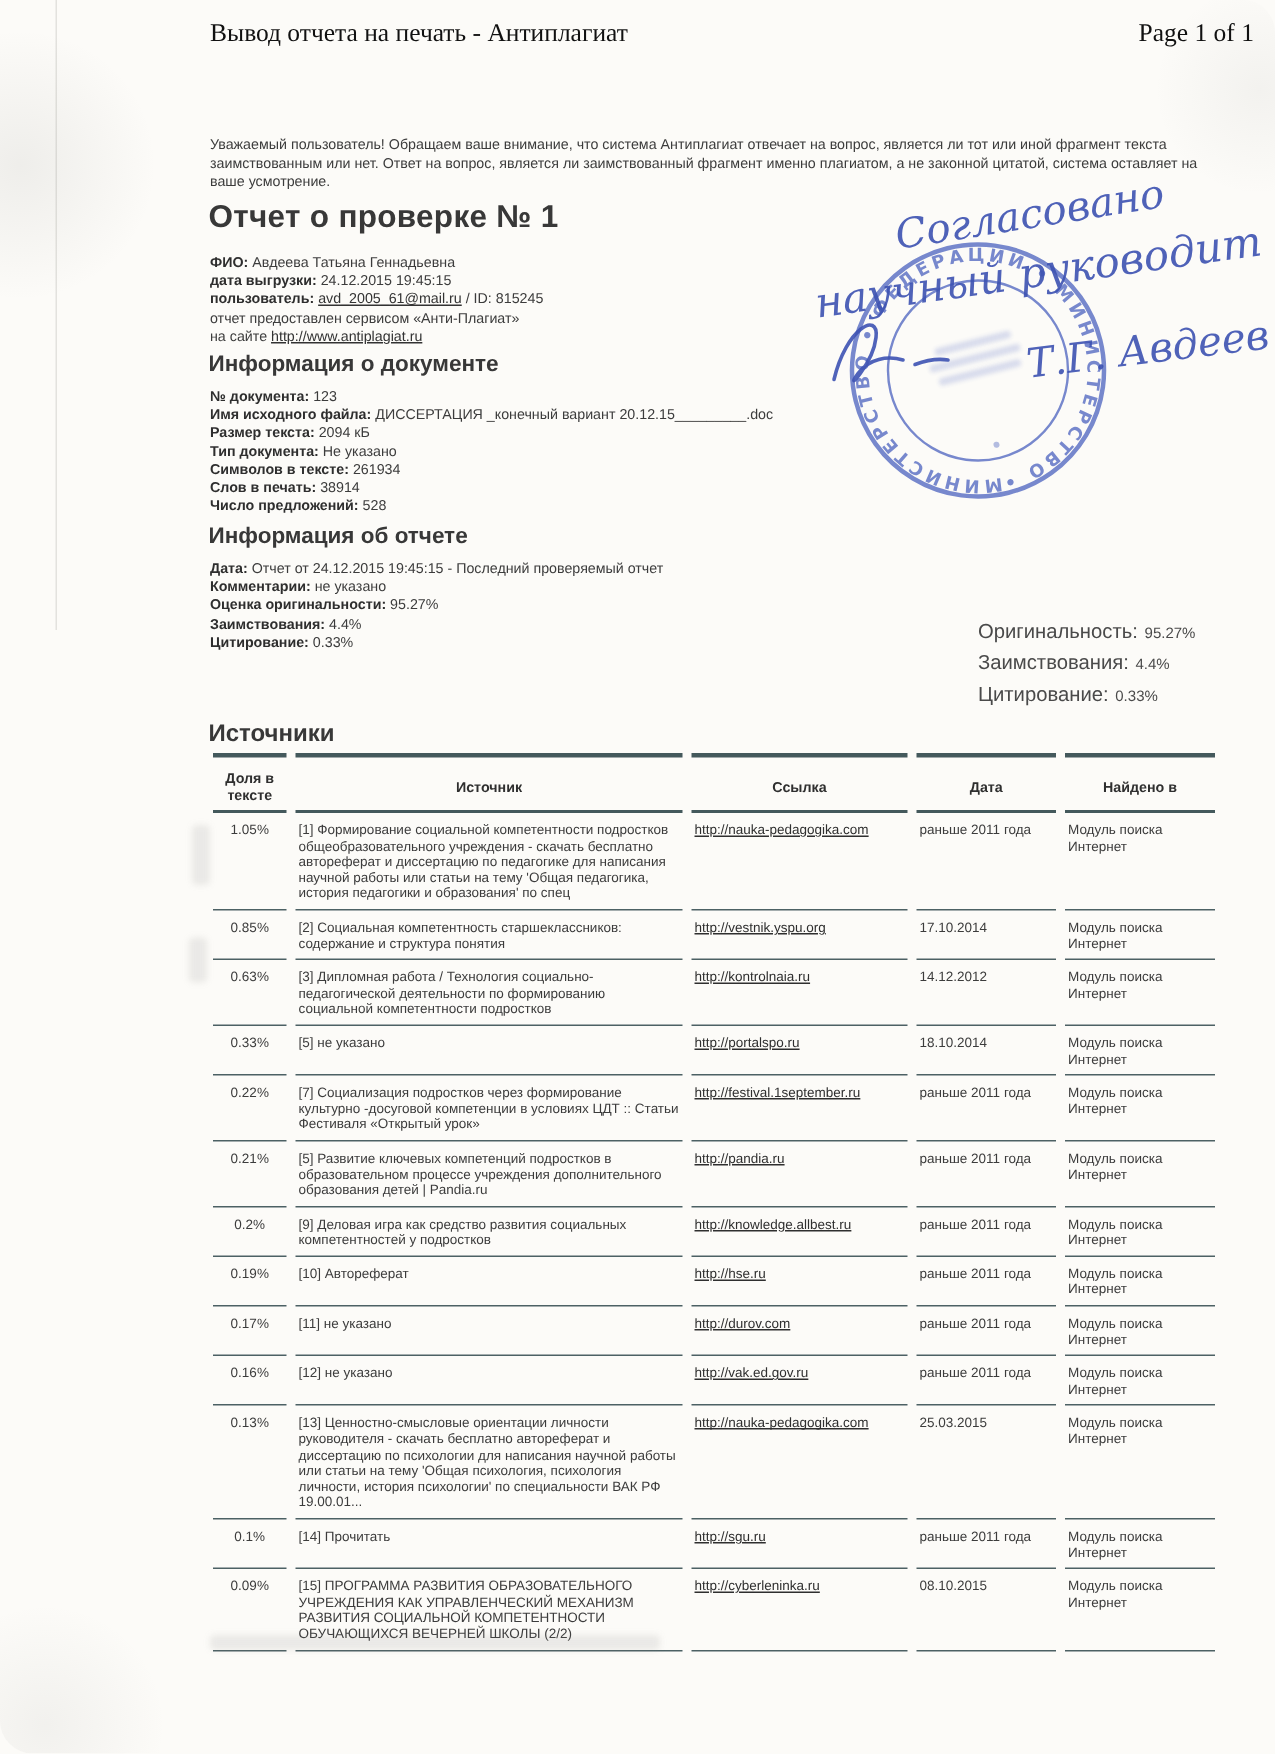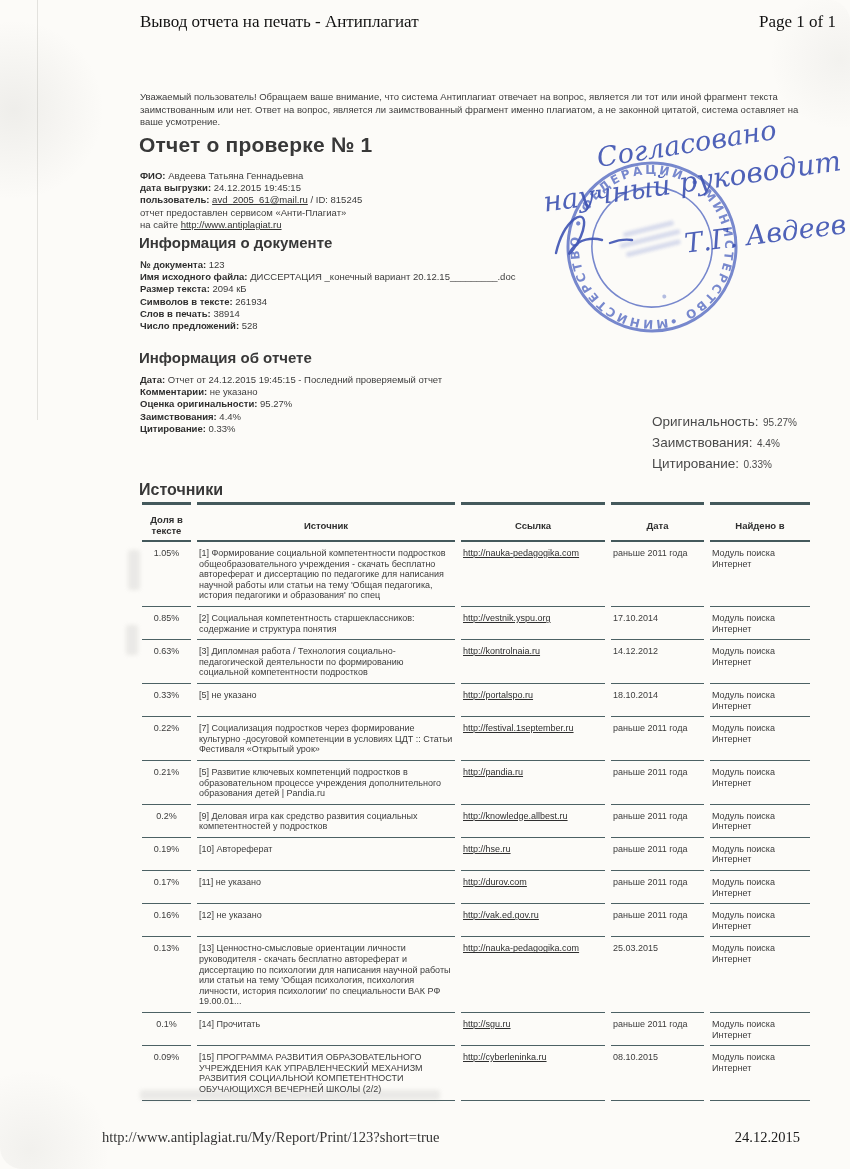--- a/index.html
+++ b/index.html
@@ -73,20 +73,21 @@
       <div><b>пользователь: </b><span class="lnk">avd_2005_61@mail.ru</span> / ID: 815245</div>
       <div>отчет предоставлен сервисом «Анти-Плагиат»</div>
       <div>на сайте <span class="lnk">http://www.antiplagiat.ru</span></div>
     </div>
 
   <div class="h2" style="top:234px;left:139px;">Информация о документе</div>
   <div class="fieldblock" style="top:259px;" id="doc-info">
       <div><b>№ документа: </b>123</div>
       <div><b>Имя исходного файла: </b>ДИССЕРТАЦИЯ _конечный вариант 20.12.15_________.doc</div>
       <div><b>Размер текста: </b>2094 кБ</div>
+      <div><b>Тип документа: </b>Не указано</div>
       <div><b>Символов в тексте: </b>261934</div>
       <div><b>Слов в печать: </b>38914</div>
       <div><b>Число предложений: </b>528</div>
     </div>
 
   <div class="h2" style="top:349px;left:139px;">Информация об отчете</div>
   <div class="fieldblock" style="top:374px;" id="report-info">
       <div><b>Дата: </b>Отчет от 24.12.2015 19:45:15 - Последний проверяемый отчет</div>
       <div><b>Комментарии: </b>не указано</div>
       <div><b>Оценка оригинальности: </b>95.27%</div>
@@ -235,17 +236,13 @@
   <div class="hand hw2">научный руководит</div>
   <div class="hand hw3">Т.Г. Авдеев</div>
   <svg class="sig" width="120" height="70" viewBox="0 0 120 70">
     <path d="M8,48 C16,14 38,2 36,20 C34,38 14,58 24,44 C31,34 44,32 54,35 M62,38 C70,35 78,34 84,35" fill="none" stroke="#3d52b2" stroke-width="2.4" stroke-linecap="round" opacity="0.9"></path>
   </svg>
 
   <div class="smudge" style="left:128px;top:550px;width:12px;height:40px;"></div>
   <div class="smudge" style="left:126px;top:625px;width:12px;height:30px;"></div>
   <div class="smudge" style="left:140px;top:1090px;width:300px;height:10px;"></div>
 
-  <div class="print-footer">
-    <span class="lnk" style="text-decoration:none;">http://www.antiplagiat.ru/My/Report/Print/123?short=true</span>
-    <span>24.12.2015</span>
-  </div>
 </div>
 
 </body></html>

